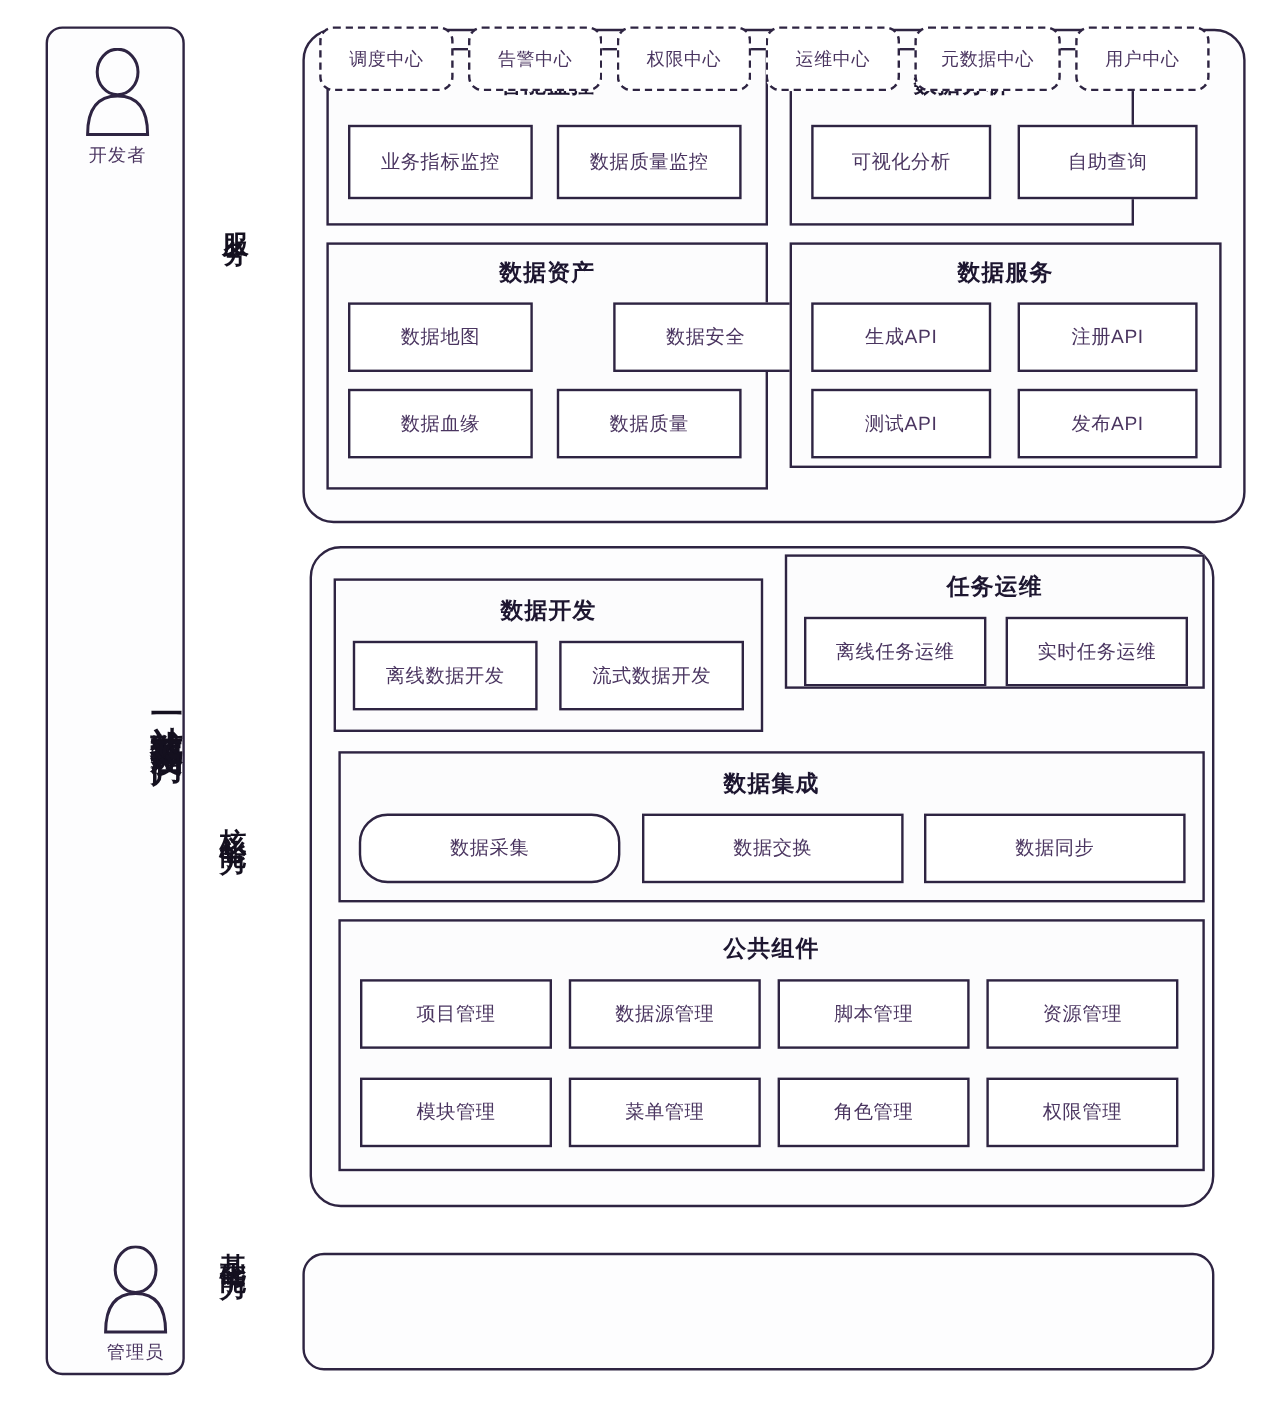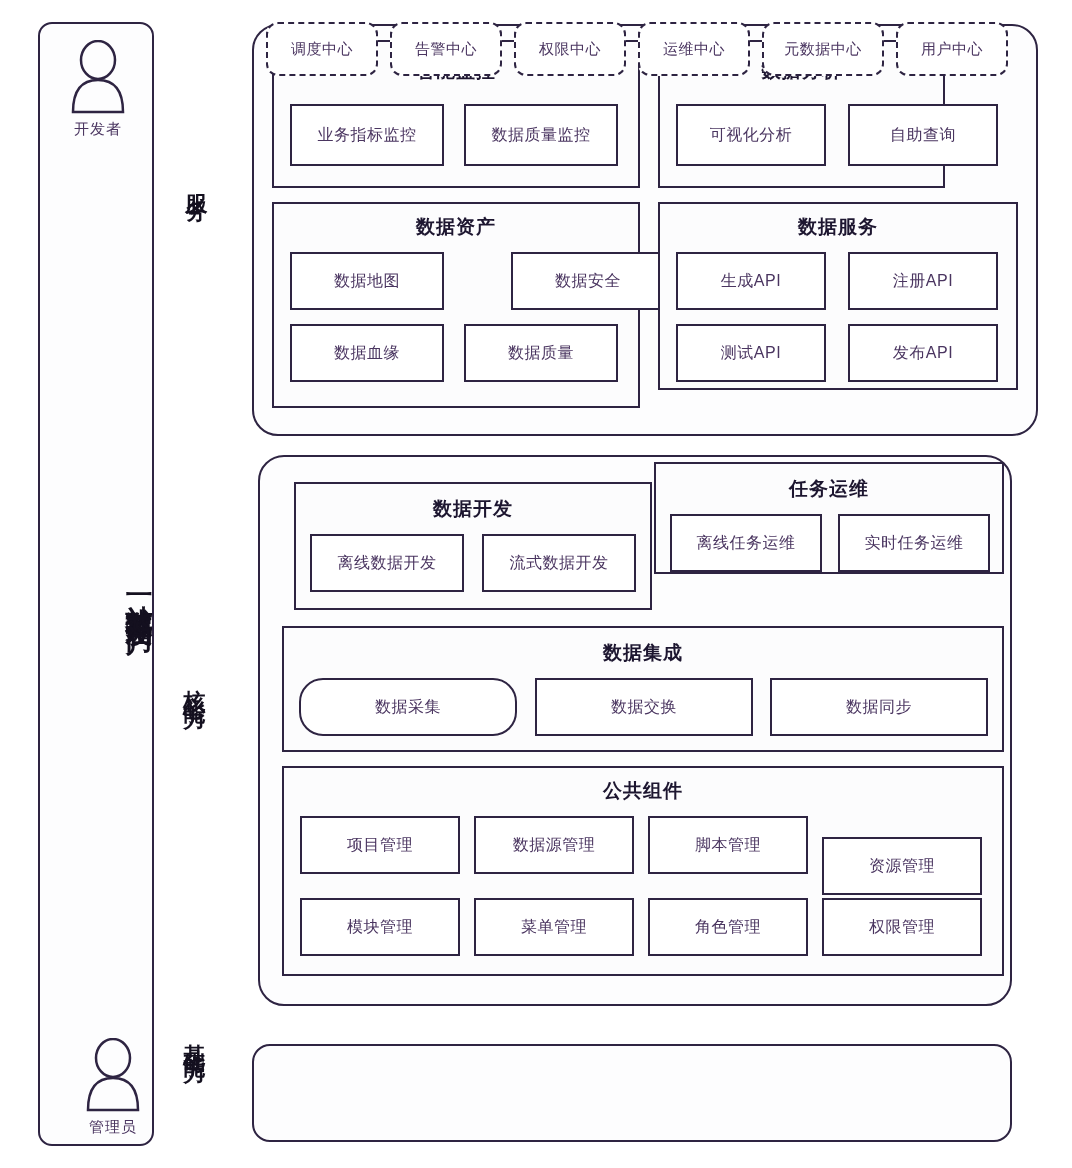--- a/index.html
+++ b/index.html
@@ -144,21 +144,21 @@
   #leaf-register-api { left: 188px; top: 48px; }
   #leaf-test-api     { left: 16px;  top: 120px; }
   #leaf-publish-api  { left: 188px; top: 120px; }
 
   
   #core-layer {
     left: 258px; top: 455px;
     width: 754px; height: 551px;
   }
   
-  #grp-dev { left: 294px; top: 482px; width: 358px; height: 128px; }
+  #grp-dev { left: 278px; top: 482px; width: 358px; height: 128px; }
   #grp-dev .group-title { margin-top: 12px; }
   #grp-dev .leaf { position: absolute; top: 50px; height: 58px; width: 154px; }
   #leaf-offline-dev { left: 14px; }
   #leaf-stream-dev  { left: 186px; }
 
   
   #grp-ops { left: 654px; top: 462px; width: 350px; height: 112px; }
   #grp-ops .group-title { margin-top: 12px; }
   #grp-ops .leaf { position: absolute; top: 50px; height: 58px; width: 152px; }
   #leaf-offline-task-ops { left: 14px; }
@@ -172,21 +172,21 @@
   #leaf-data-exchange { left: 251px; }
   #leaf-data-sync     { left: 486px; }
 
   
   #grp-common { left: 282px; top: 766px; width: 722px; height: 210px; }
   #grp-common .group-title { margin-top: 10px; }
   #grp-common .leaf { position: absolute; height: 58px; width: 160px; }
   #leaf-project-mgmt  { left: 16px;  top: 48px; }
   #leaf-datasource-mgmt{ left: 190px; top: 48px; }
   #leaf-script-mgmt   { left: 364px; top: 48px; }
-  #leaf-resource-mgmt { left: 538px; top: 48px; margin-top: 21px; }
+  #leaf-resource-mgmt { left: 538px; top: 48px; }
   #leaf-module-mgmt   { left: 16px;  top: 130px; }
   #leaf-menu-mgmt     { left: 190px; top: 130px; }
   #leaf-role-mgmt     { left: 364px; top: 130px; }
   #leaf-permission-mgmt{ left: 538px; top: 130px; }
 
   
   #foundation-layer {
     left: 252px; top: 1044px;
     width: 760px; height: 98px;
     border-radius: 18px;

